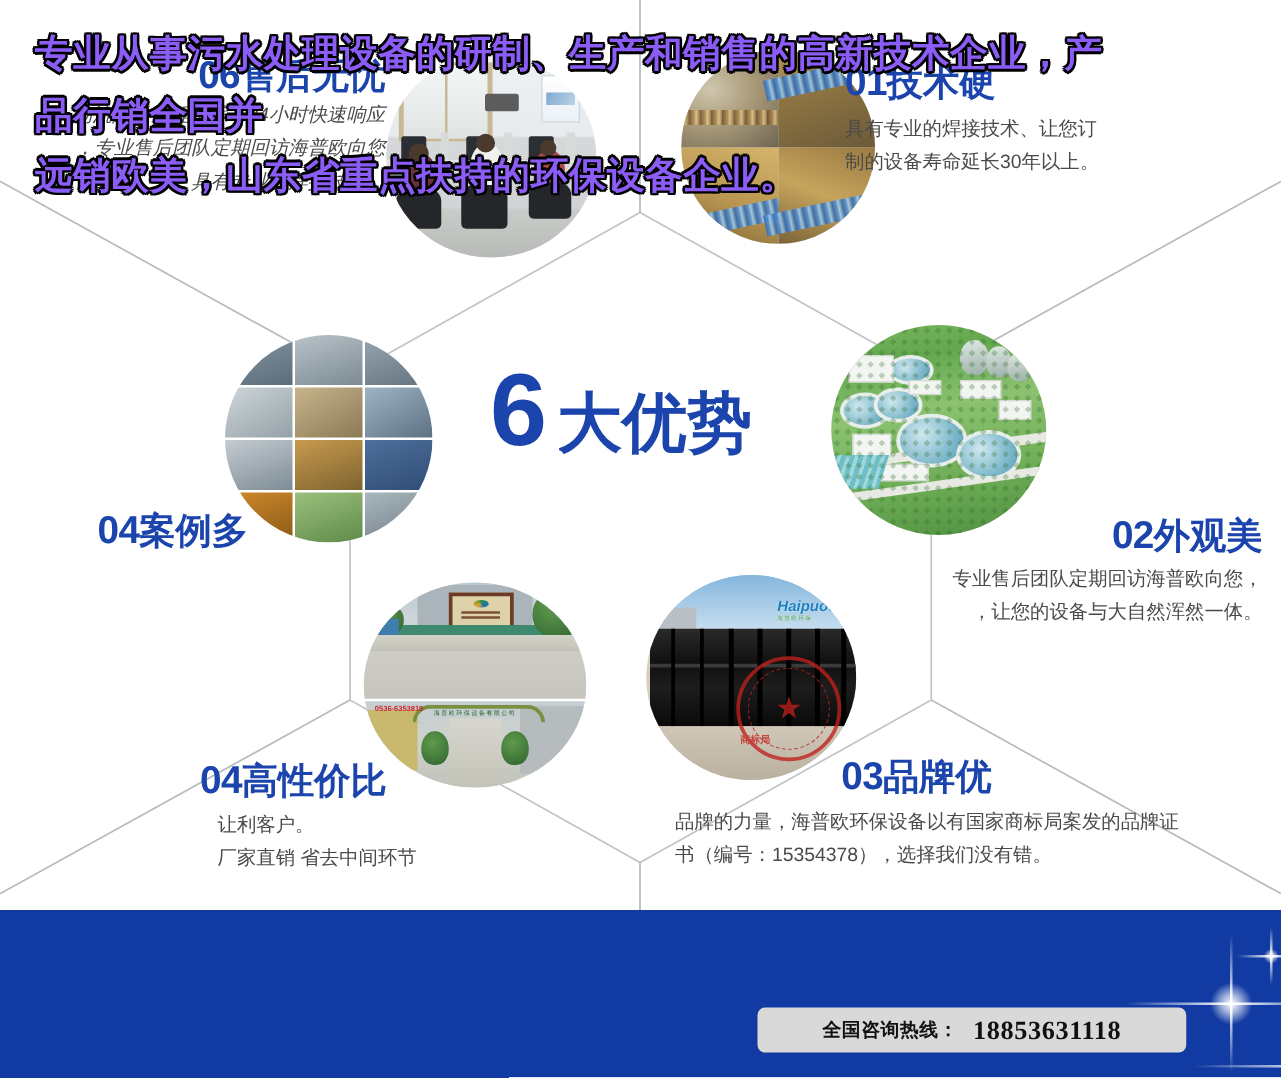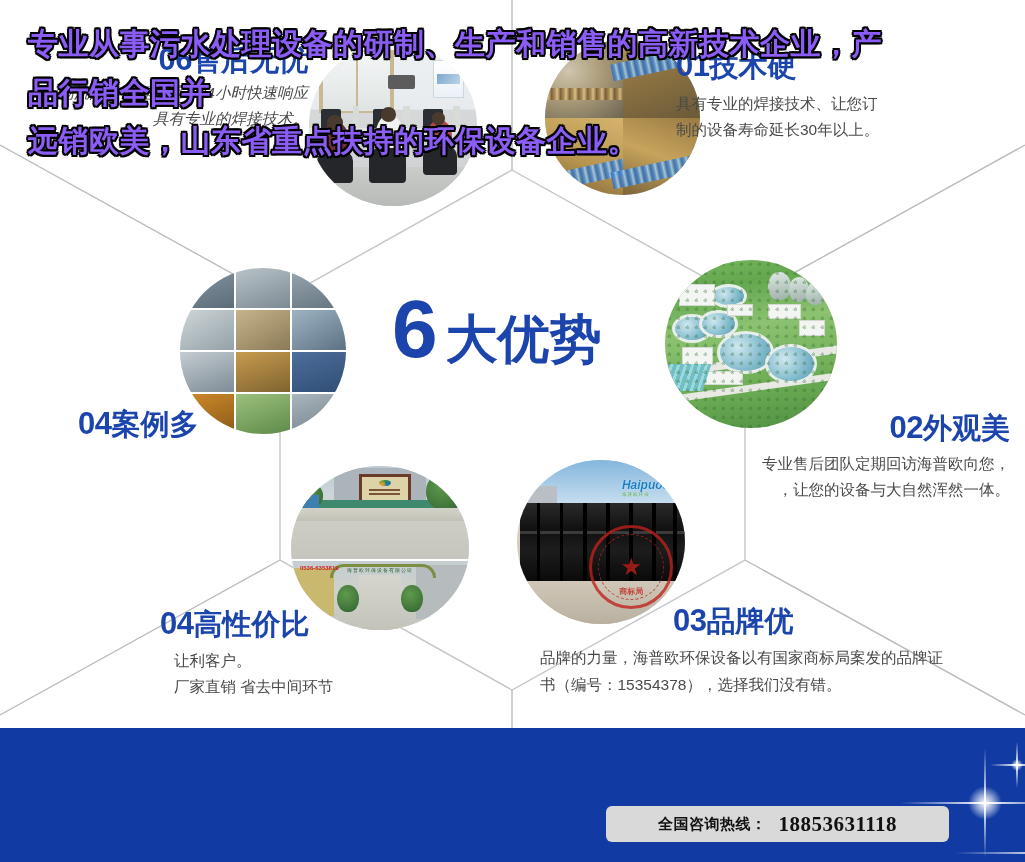--- a/index.html
+++ b/index.html
@@ -127,21 +127,21 @@
   .logo-haipuou{position:absolute;right:9%;top:11%;
      font-size:12px;font-weight:bold;color:#1a7fc1;font-style:italic;
      text-shadow:0 0 1px #fff;}
   .logo-haipuou .sub{display:block;font-size:4.6px;letter-spacing:1px;color:#4aa03a;font-style:normal;font-weight:normal;}
   .seal{position:absolute;right:7%;bottom:9%;width:78px;height:78px;border-radius:50%;
      border:3px solid #c0211d;opacity:.78;}
   .seal .star{position:absolute;left:50%;top:50%;transform:translate(-50%,-50%);
      color:#c0211d;font-size:24px;line-height:1;}
   .seal .ring{position:absolute;left:6px;top:6px;right:6px;bottom:6px;border-radius:50%;
      border:1px dashed #c0211d;}
-  .seal .txt{position:absolute;left:0;bottom:9px;width:100%;text-align:center;
+  .seal .txt{position:absolute;left:0;bottom:9px;width:100%;text-align:left;
      font-size:8px;color:#c0211d;font-weight:bold;}
 
   
   .ph-gate{background:#dfe2e0;}
   .ph-gate .top{position:absolute;left:0;top:0;width:100%;height:58%;
      background:linear-gradient(180deg,#b9c8d2 0%,#cdd6d9 30%,#cfcec6 55%,#c6c5bd 100%);}
   .ph-gate .bot{position:absolute;left:0;bottom:0;width:100%;height:42%;
      background:linear-gradient(180deg,#c4cdd2 0%,#cfd2cb 45%,#c2c3bb 100%);
      border-top:2px solid #fff;}
   .ph-gate .bldg{position:absolute;left:24%;top:2%;width:52%;height:34%;background:#aab4ba;}
@@ -260,20 +260,21 @@
     <div class="head" style="left:73%;top:42%;width:8%;height:8%;"></div>
     <div class="chair" style="left:68%;top:63%;width:20%;height:18%;"></div>
   </div>
 
   <div class="feat ta-right" style="left:18px;top:44px;width:290px;">
     <div class="title">
       <span class="num">06</span><span>售后无忧</span>
     </div>
     <div class="desc" style="margin-top:3px;font-style:italic;">
       <div>物流配送全程跟踪，24小时快速响应</div>
+      <div>，专业售后团队定期回访海普欧向您</div>
       <div>具有专业的焊接技术。</div>
     </div>
   </div>
 
   <div class="circ ph-weld" style="left:545px;top:40px;width:155px;height:155px;">
     <div class="w1">
         <div class="weld-seam2" style="top:62%;"></div>
       </div>
     <div class="w2">
         <div class="weld-seam" style="top:18%;"></div>

